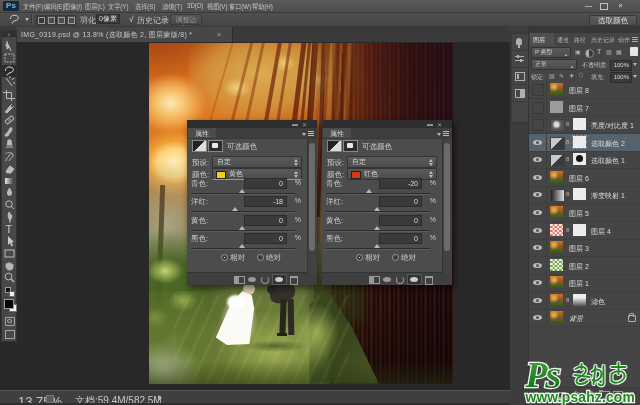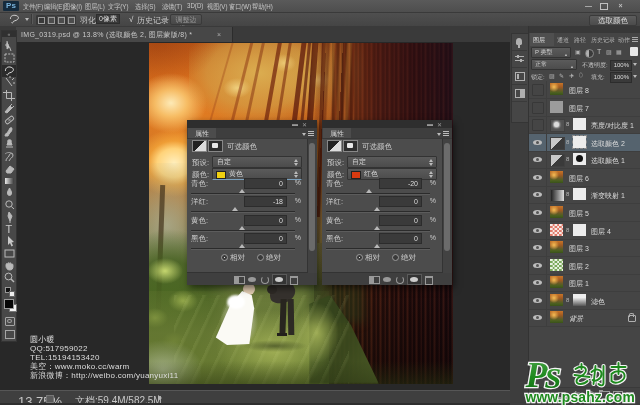--- a/index.html
+++ b/index.html
@@ -209,23 +209,20 @@
       </div>
       <div class="abs" id="bride" style="left:58px;top:240px;width:60px;height:66px;">
         <div class="abs" style="left:36px;top:0px;width:12px;height:12px;background:#e2ccb2;border-radius:50%;"></div>
         <div class="abs" style="left:2px;top:4px;width:56px;height:62px;background:
           radial-gradient(ellipse 19px 26px at 30px 34px,rgba(255,255,255,.8),rgba(243,240,233,.4) 60%,rgba(242,239,232,0) 100%);"></div>
         <div class="abs" style="left:8px;top:8px;width:40px;height:54px;background:#fbfaf5;
           clip-path:polygon(68% 0,92% 8%,98% 32%,86% 98%,30% 100%,2% 86%,38% 26%);filter:blur(.5px);"></div>
         <div class="abs" style="left:20px;top:12px;width:18px;height:14px;background:#ffffff;border-radius:50%;filter:blur(1px);"></div>
       </div>
     </div>
-    <div class="abs" id="phototext" style="left:30px;top:293px;color:#dedede;font-size:8px;line-height:9px;letter-spacing:.25px;white-space:nowrap;">
-      圆小暖<br>QQ:517959022<br>TEL:15194153420<br>美空：www.moko.cc/warm<br>新浪微博：http://weibo.com/yuanyuxi11
-    </div>
   </div>
 
   <div id="toolbar">
     <div class="abs" style="left:0;top:0;width:14px;height:6px;background:#303030;color:#999;font-size:5px;line-height:6px;text-align:center;">«</div>
     <div class="abs" style="left:0;top:34px;width:14px;height:12px;background:#2b2b2b;"></div>
     <svg class="abs" style="left:0;top:0;" width="14" height="256" viewBox="0 0 14 256">
       <defs>
         <linearGradient id="gr" x1="0" y1="0" x2="1" y2="0">
           <stop offset="0" stop-color="#e8e8e8"></stop>
           <stop offset="1" stop-color="#3a3a3a"></stop>

